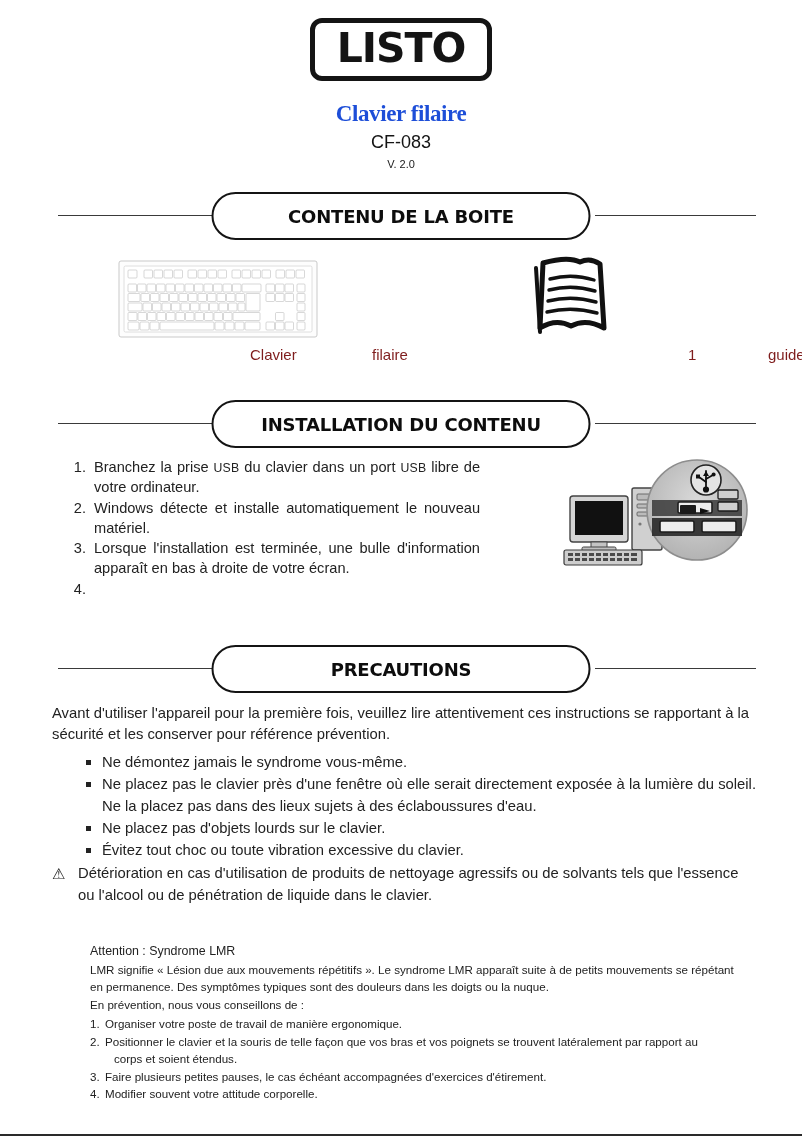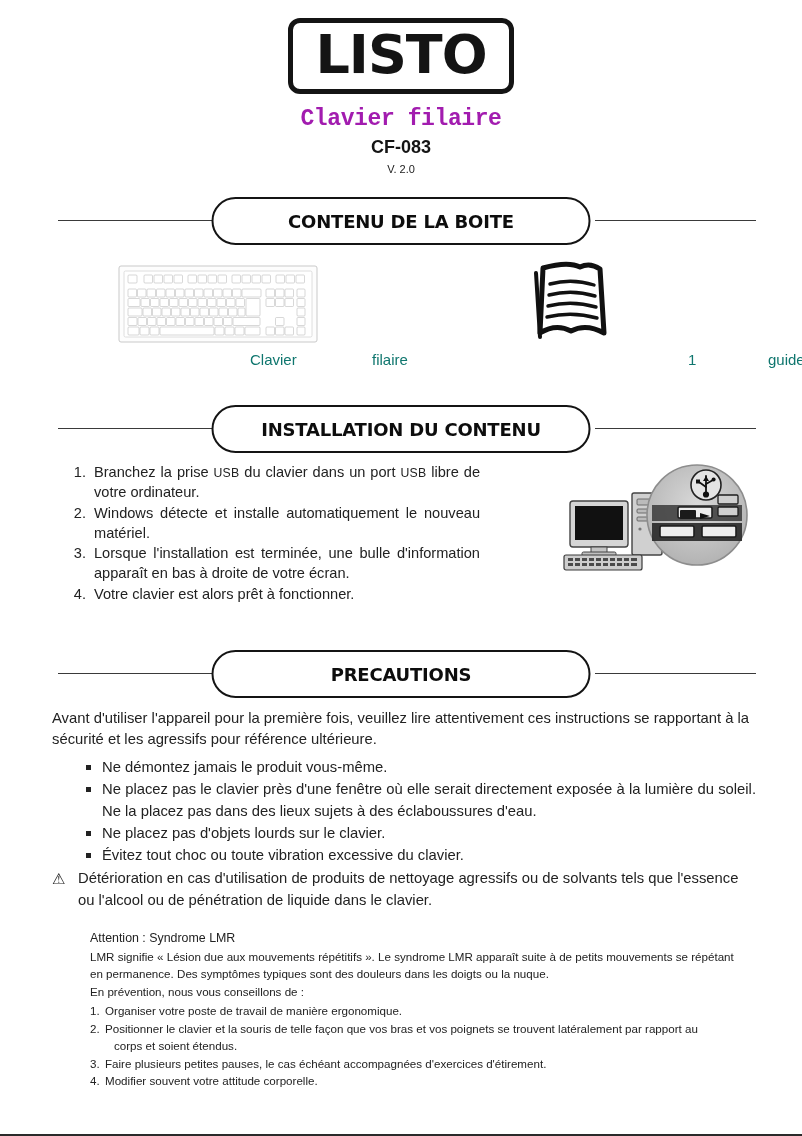--- a/index.html
+++ b/index.html
@@ -29,36 +29,36 @@
   .logo-box {
     display: inline-block;
     border: 5px solid #141414;
     border-radius: 12px;
     padding: 5px 22px 7px 22px;
     line-height: 1;
   }
   .logo-text {
     font-family: "DejaVu Sans", sans-serif;
     font-weight: bold;
-    font-size: 54px;
+    font-size: 41px;
     letter-spacing: -1px;
     color: #141414;
     display: block;
   }
   .product-title {
-    font-family: Liberation Mono, monospace;
+    font-family: Liberation Serif, serif;
     font-weight: bold;
     font-size: 23px;
-    color: #a21caf;
-    margin-top: 12px;
+    color: #1d4ed8;
+    margin-top: 20px;
     letter-spacing: -0.4px;
   }
   .product-model {
     font-family: "Liberation Sans", sans-serif;
-    font-weight: bold;
+    font-weight: normal;
     font-size: 18px;
     color: #141414;
     margin-top: 5px;
   }
   .product-version {
     font-family: "Liberation Sans", sans-serif;
     font-size: 11px;
     color: #1a1a1a;
     margin-top: 5px;
   }
@@ -120,21 +120,21 @@
     width: 86px;
     height: 88px;
   }
   .contents-labels {
     position: absolute;
     left: 0;
     right: 0;
     top: 92px;
     height: 24px;
     font-size: 15px;
-    color: #0f766e;
+    color: #7f1d1d;
   }
   .lbl {
     position: absolute;
     white-space: nowrap;
   }
   .lbl-clavier { left: 250px; }
   .lbl-filaire { left: 372px; }
   .lbl-qty     { left: 688px; }
   .lbl-guide   { left: 768px; }
 
@@ -224,21 +224,21 @@
     left: 0px;
     top: 1px;
     font-size: 15px;
     line-height: 1.3;
     color: #222;
   }
 
   
   .lmr {
     padding: 0 60px 0 90px;
-    margin-top: 18px;
+    margin-top: 36px;
     color: #222;
   }
   .lmr-title {
     font-size: 12.4px;
     line-height: 1.5;
   }
   .lmr-p {
     font-size: 11.6px;
     line-height: 1.52;
   }
@@ -420,21 +420,21 @@
       <li>
         <span class="num">1.</span><span>Branchez la prise </span><span class="smallcaps">USB</span><span> du clavier dans un port </span><span class="smallcaps">USB</span><span> libre de votre ordinateur.</span>
       </li>
       <li>
         <span class="num">2.</span><span>Windows détecte et installe automatiquement le nouveau matériel.</span>
       </li>
       <li>
         <span class="num">3.</span><span>Lorsque l'installation est terminée, une bulle d'information apparaît en bas à droite de votre écran.</span>
       </li>
       <li class="nojust" style="text-align:left">
-        <span class="num">4.</span><span>Votre clavier est alors prêt à fonctionner.</span>
+        <span class="num">4.</span>
       </li>
     </ol>
 
     <svg class="pc-figure" viewBox="0 0 196 110">
       <defs>
         <radialGradient id="lens" cx="50%" cy="40%" r="65%">
           <stop offset="0%" stop-color="#d9d9d9"></stop>
           <stop offset="100%" stop-color="#b0b0b0"></stop>
         </radialGradient>
       </defs>
@@ -502,25 +502,25 @@
 
   <div class="section-head" style="margin-top:19px;">
     <div class="rule left"></div>
     <div class="rule right"></div>
     <div class="section-oval">
       <span class="title">PRECAUTIONS</span>
     </div>
   </div>
 
   <div class="precautions-body">
-    <p class="intro">Avant d'utiliser l'appareil pour la première fois, veuillez lire attentivement ces instructions se rapportant à la sécurité et les agressifs pour référence ultérieure.</p>
+    <p class="intro">Avant d'utiliser l'appareil pour la première fois, veuillez lire attentivement ces instructions se rapportant à la sécurité et les conserver pour référence prévention.</p>
     <ul class="bullets">
       <li class="nojust">
         <span class="sq"></span>
-        <span>Ne démontez jamais le produit vous-même.</span>
+        <span>Ne démontez jamais le syndrome vous-même.</span>
       </li>
       <li>
         <span class="sq"></span>
         <span>Ne placez pas le clavier près d'une fenêtre où elle serait directement exposée à la lumière du soleil. Ne la placez pas dans des lieux sujets à des éclaboussures d'eau.</span>
       </li>
       <li class="nojust">
         <span class="sq"></span>
         <span>Ne placez pas d'objets lourds sur le clavier.</span>
       </li>
       <li class="nojust">

